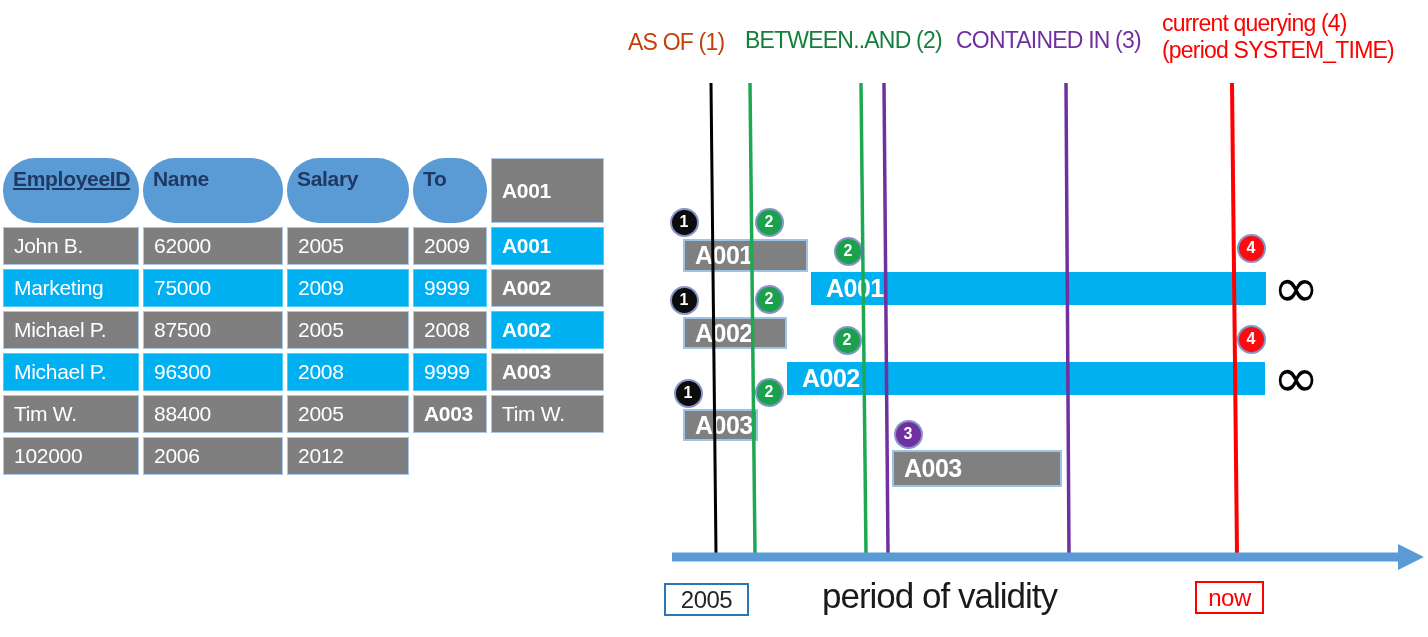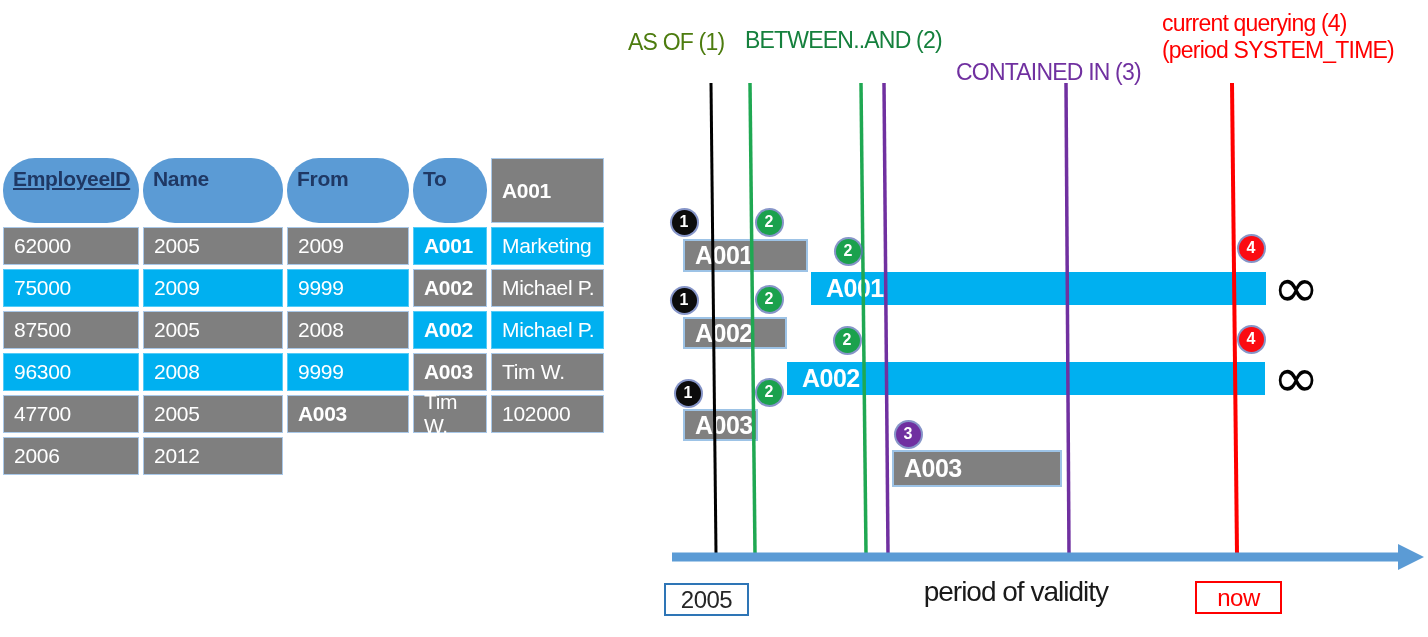--- a/index.html
+++ b/index.html
@@ -23,23 +23,23 @@
   .th.u .hdr-txt{text-decoration:underline;}
   .td{
     color:#ffffff;font-size:21px;display:flex;align-items:center;
     padding-left:10px;letter-spacing:-0.3px;
   }
   .td.gray{background:#7F7F7F;border:1px solid #A9C8E8;}
   .td.cyan{background:#00B0F0;border:1px solid #55CBF7;}
   .td.keycol{font-weight:bold;}
   
   .legend{position:absolute;font-size:23px;letter-spacing:-0.8px;white-space:nowrap;}
-  #legend-as-of{left:628px;top:29px;color:#4d7c0f;}
+  #legend-as-of{left:628px;top:29px;color:#c2410c;}
   #legend-between{left:745px;top:27px;color:#15803d;}
-  #legend-contained{left:956px;top:27px;color:#7030A0;margin-top:32px;}
+  #legend-contained{left:956px;top:27px;color:#7030A0;}
   #legend-current{left:1162px;top:10px;color:#FF0000;line-height:27px;}
   
   #diagram-svg{position:absolute;left:0;top:0;z-index:5;pointer-events:none;}
   .bar{position:absolute;display:flex;align-items:center;z-index:2;}
   .bar .bar-label{color:#fff;font-weight:bold;font-size:25px;letter-spacing:-0.5px;}
   .bar.history{background:#808080;border:2px solid #9DC3E6;padding-left:10px;box-sizing:border-box;}
   .bar.current{background:#00B0F0;padding-left:15px;box-sizing:border-box;}
   .badge{
     position:absolute;width:25px;height:25px;border-radius:50%;z-index:8;
     display:flex;align-items:center;justify-content:center;
@@ -50,58 +50,59 @@
     position:absolute;width:52px;height:42px;z-index:6;
     display:flex;align-items:center;justify-content:center;
     color:#000;font-size:56px;font-family:"DejaVu Sans",sans-serif;line-height:1;
   }
   
   .axis-box{
     position:absolute;display:flex;align-items:center;justify-content:center;
     font-size:24px;letter-spacing:-0.5px;background:#fff;box-sizing:border-box;z-index:9;
   }
   #start-year-box{left:664px;top:583px;width:85px;height:33px;border:2px solid #2E75B6;color:#262626;}
-  #now-box{left:1195px;top:581px;width:87px;height:33px;border:2px solid #FF0000;color:#FF0000;}
+  #now-box{left:1195px;top:581px;width:69px;height:33px;border:2px solid #FF0000;color:#FF0000;}
   #axis-title{
-    position:absolute;left:822px;top:576px;width:286px;text-align:right;
-    font-size:28px;color:#1a1a1a;letter-spacing:-1px;z-index:9;white-space:nowrap;
+    position:absolute;left:822px;top:576px;width:286px;text-align:left;
+    font-size:35px;color:#1a1a1a;letter-spacing:-1px;z-index:9;white-space:nowrap;
   }
 </style>
 </head>
 <body>
 
 <div id="canvas">
 
   <div id="employee-table">
       <div class="th u"><span class="hdr-txt">EmployeeID</span></div>
       <div class="th"><span class="hdr-txt">Name</span></div>
-      <div class="th"><span class="hdr-txt">From</span></div>
+      <div class="th"><span class="hdr-txt">Salary</span></div>
       <div class="th"><span class="hdr-txt">To</span></div>
       <div class="td gray keycol">A001</div>
+      <div class="td gray">John B.</div>
       <div class="td gray">62000</div>
       <div class="td gray">2005</div>
       <div class="td gray">2009</div>
       <div class="td cyan keycol">A001</div>
       <div class="td cyan">Marketing</div>
       <div class="td cyan">75000</div>
       <div class="td cyan">2009</div>
       <div class="td cyan">9999</div>
       <div class="td gray keycol">A002</div>
       <div class="td gray">Michael P.</div>
       <div class="td gray">87500</div>
       <div class="td gray">2005</div>
       <div class="td gray">2008</div>
       <div class="td cyan keycol">A002</div>
       <div class="td cyan">Michael P.</div>
       <div class="td cyan">96300</div>
       <div class="td cyan">2008</div>
       <div class="td cyan">9999</div>
       <div class="td gray keycol">A003</div>
       <div class="td gray">Tim W.</div>
-      <div class="td gray">47700</div>
+      <div class="td gray">88400</div>
       <div class="td gray">2005</div>
       <div class="td gray keycol">A003</div>
       <div class="td gray">Tim W.</div>
       <div class="td gray">102000</div>
       <div class="td gray">2006</div>
       <div class="td gray">2012</div>
     </div>
 
   <div id="legend-as-of" class="legend">AS OF (1)</div>
   <div id="legend-between" class="legend">BETWEEN..AND (2)</div>

